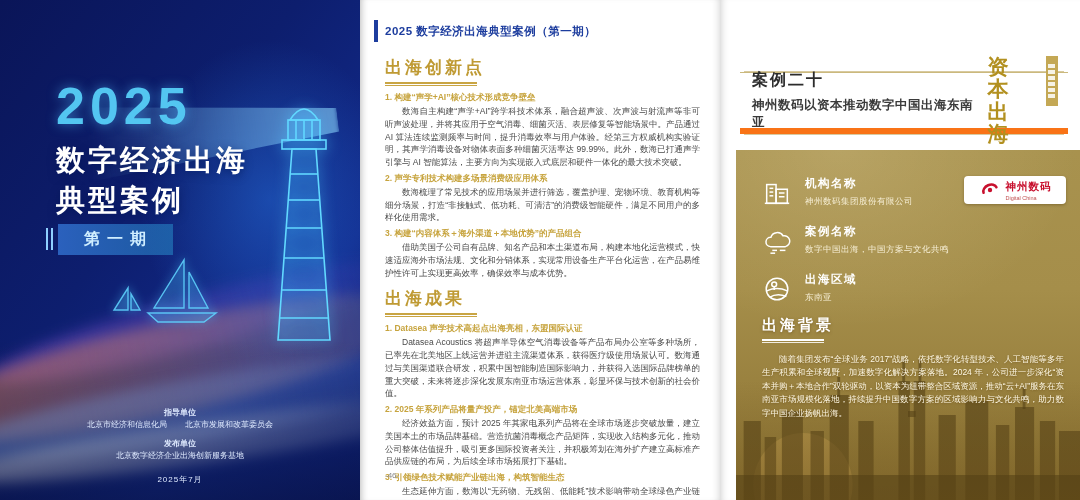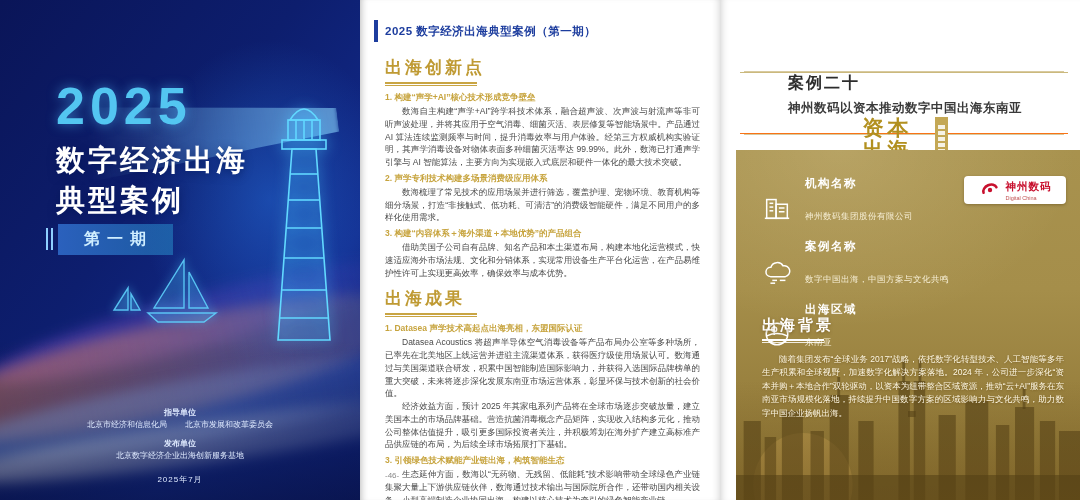--- a/index.html
+++ b/index.html
@@ -58,43 +58,43 @@
         border-bottom:1px solid #c9a544; margin:3px 0 6px; }
   .sec-block { margin-bottom:8px; }
   .item-sub { color:#c7a43e; font-weight:700; font-size:8.5px; margin:4px 0 1px; }
   .item-body { color:#4a4a4a; font-size:8.5px; line-height:1.5; text-align:justify; text-indent:2em; }
   .page-num { position:absolute; left:25px; bottom:20px; color:#8a8a8a; font-size:8px; }
 
   
   .page-right { position:absolute; left:720px; top:0; width:360px; height:500px; background:#fff;
         box-shadow:inset 7px 0 9px -7px rgba(0,0,0,.25); }
   .case-header { position:absolute; left:20px; right:12px; top:72px; height:62px; background:#fff;
-        border-top:1px solid #cbb97d; border-bottom:1px solid #f97316;
+        border-top:1px solid #cbb97d; border-bottom:6px solid #f97316;
         box-shadow:0 -5px 0 -4px #d8caa0, 0 5px 0 -4px #d8caa0;
-        display:flex; align-items:center; justify-content:space-between; padding:0 10px 0 12px;flex-direction:column; }
+        display:flex; align-items:center; justify-content:space-between; padding:0 10px 0 12px; }
   .case-label { font-size:16px; font-weight:800; color:#2c2c2c; letter-spacing:2px; }
   .case-title { font-size:12.5px; color:#3a3a3a; font-weight:700; margin-top:6px; letter-spacing:.5px; }
   .category { display:flex; align-items:flex-start; gap:22px; }
   .cat-text { color:#b2901f; font-weight:800; font-size:21px; line-height:1.06;
         letter-spacing:4px; text-align:center; }
   .cat-ribbon { width:13px; height:50px; background:#c4a855; display:flex; flex-direction:column;
         gap:2px; align-items:center; justify-content:center; }
   .cat-ribbon i { display:block; width:7px; height:4px; background:rgba(255,255,255,.85); }
   .gold-block { position:absolute; left:16px; right:0; top:150px; bottom:0; overflow:hidden;
         background:linear-gradient(180deg,#a8924e 0%,#a58e4a 40%,#98803e 70%,#8a7334 100%); }
   .gold-sheen { position:absolute; left:0; top:0; right:0; height:180px;
         background:radial-gradient(ellipse at 30% 0%, rgba(255,240,200,.18), rgba(255,240,200,0) 70%); }
   .skyline { position:absolute; left:0; right:0; bottom:0; height:175px; width:100%; }
   .gold-shade { position:absolute; left:0; right:0; bottom:0; height:120px;
         background:linear-gradient(180deg, rgba(110,80,25,0), rgba(110,80,25,.4)); }
   .info-rows { position:absolute; left:26px; top:26px; width:200px; }
   .info-row { display:flex; gap:13px; margin-bottom:16px; align-items:flex-end; }
   .info-icon { width:30px; height:30px; flex:none; }
   .info-label { color:#fff; font-weight:800; font-size:11.5px; letter-spacing:1.5px; }
-  .info-value { color:#f6eed4; font-size:8.5px; margin-top:20px; letter-spacing:.5px; }
+  .info-value { color:#f6eed4; font-size:8.5px; margin-top:5px; letter-spacing:.5px; }
   .logo-card { position:absolute; right:14px; top:26px; width:102px; height:28px; background:#fff;
         border-radius:4px; display:flex; align-items:center; justify-content:center; gap:5px;
         box-shadow:0 1px 3px rgba(60,40,0,.35); }
   .logo-swirl { width:22px; height:22px; }
   .logo-cn { color:#c8102e; font-weight:800; font-size:10.5px; letter-spacing:1px; }
   .logo-en { color:#c05050; font-size:5.5px; margin-top:1px; }
   .bg-section { position:absolute; left:26px; right:16px; top:166px; }
   .bg-heading { color:#fff; font-weight:800; font-size:15px; letter-spacing:3px;
         text-shadow:0 1px 3px rgba(90,60,10,.5); }
   .bg-underline { width:62px; height:4px; border-top:2px solid #fff;
@@ -180,20 +180,21 @@
         <p class="item-body">数海梳理了常见技术的应用场景并进行筛选，覆盖护理、宠物环境、教育机构等细分场景，打造“非接触式、低功耗、可清洁”的消费级智能硬件，满足不同用户的多样化使用需求。</p>
         <div class="item-sub">3. 构建“内容体系＋海外渠道＋本地优势”的产品组合</div>
         <p class="item-body">借助美国子公司自有品牌、知名产品和本土渠道布局，构建本地化运营模式，快速适应海外市场法规、文化和分销体系，实现常用设备生产平台化运营，在产品易维护性许可上实现更高效率，确保效率与成本优势。</p>
       </div>
 
       <div class="sec-block">
         <div class="sec-heading">出海成果</div>
         <div class="sec-underline"></div>
         <div class="item-sub">1. Datasea 声学技术高起点出海亮相，东盟国际认证</div>
         <p class="item-body">Datasea Acoustics 将超声半导体空气消毒设备等产品布局办公室等多种场所，已率先在北美地区上线运营并进驻主流渠道体系，获得医疗级使用场景认可。数海通过与美国渠道联合研发，积累中国智能制造国际影响力，并获得入选国际品牌榜单的重大突破，未来将逐步深化发展东南亚市场运营体系，彰显环保与技术创新的社会价值。</p>
+        <div class="item-sub">2. 2025 年系列产品将量产投产，锚定北美高端市场</div>
         <p class="item-body">经济效益方面，预计 2025 年其家电系列产品将在全球市场逐步突破放量，建立美国本土的市场品牌基础。营造抗菌消毒概念产品矩阵，实现收入结构多元化，推动公司整体估值提升，吸引更多国际投资者关注，并积极筹划在海外扩产建立高标准产品供应链的布局，为后续全球市场拓展打下基础。</p>
         <div class="item-sub">3. 引领绿色技术赋能产业链出海，构筑智能生态</div>
         <p class="item-body">生态延伸方面，数海以“无药物、无残留、低能耗”技术影响带动全球绿色产业链集聚大量上下游供应链伙伴，数海通过技术输出与国际院所合作，还带动国内相关设备、小型高端制造企业协同出海，构建以核心技术为牵引的绿色智能产业链。</p>
       </div>
     </div>
 
     <div class="page-num">-46-</div>
   </section>
 
   <section class="page-right">

